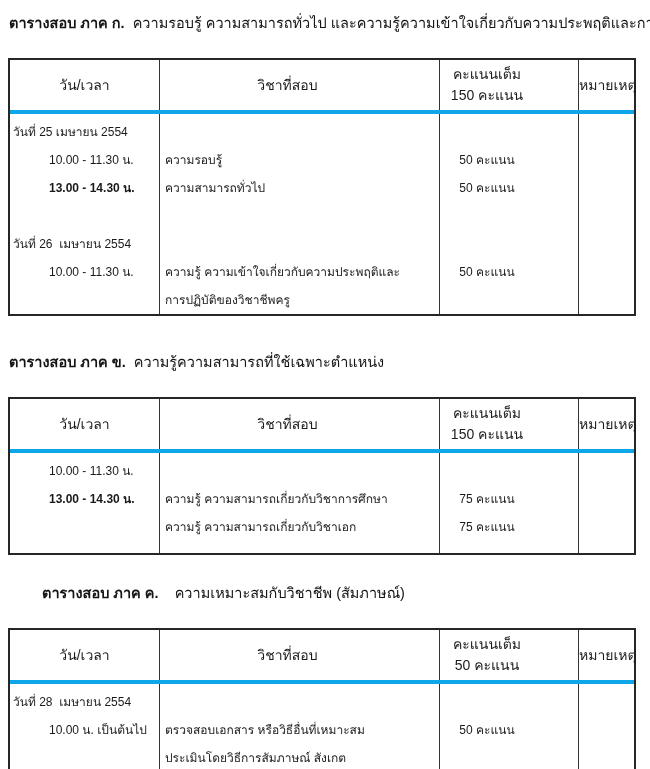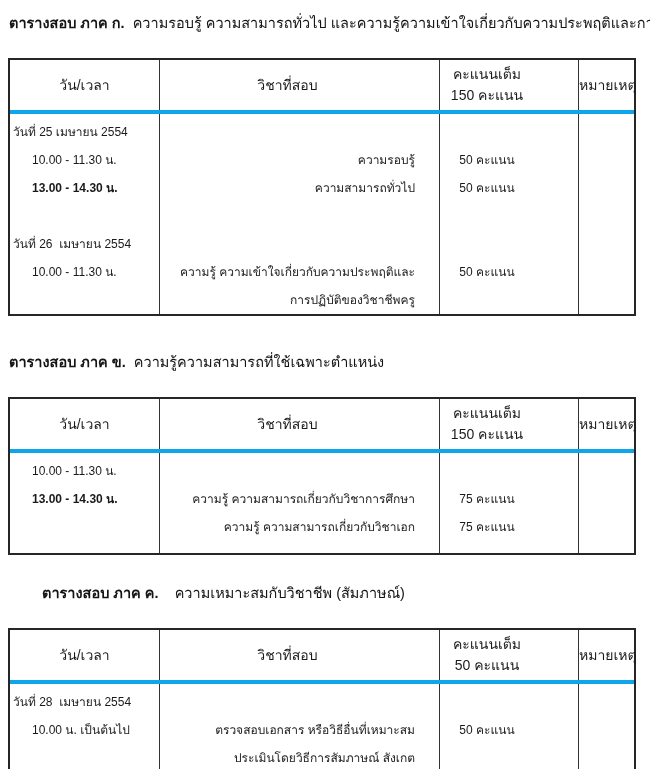--- a/index.html
+++ b/index.html
@@ -61,22 +61,22 @@
   .c3 { width: 95px; margin-left: 24px; }
   .c4 { width: auto; flex: 1 1 auto; margin-left: 44px; }
   .ln {
     height: 28px;
     line-height: 28px;
     font-size: 12px;
     white-space: pre;
     overflow: hidden;
   }
   .col.c1 .ln { padding-left: 3px; }
-  .col.c1 .ln.time { padding-left: 22px; }
-  .col.c2 .ln { padding-left: 5px; text-align: right; }
+  .col.c1 .ln.time { padding-left: 39px; }
+  .col.c2 .ln { padding-left: 5px; }
   .col.c3 .ln { text-align: center; }
   .ln.bold { font-weight: bold; }
   .pb12 { padding-bottom: 12px; }
 </style>
 </head>
 <body>
 
 <div class="page">
 
   <p class="sec-title"><span class="tb">ตารางสอบ ภาค ก.</span><span>  ความรอบรู้ ความสามารถทั่วไป และความรู้ความเข้าใจเกี่ยวกับความประพฤติและการปฏิบัติของวิชาชีพครู</span></p>

